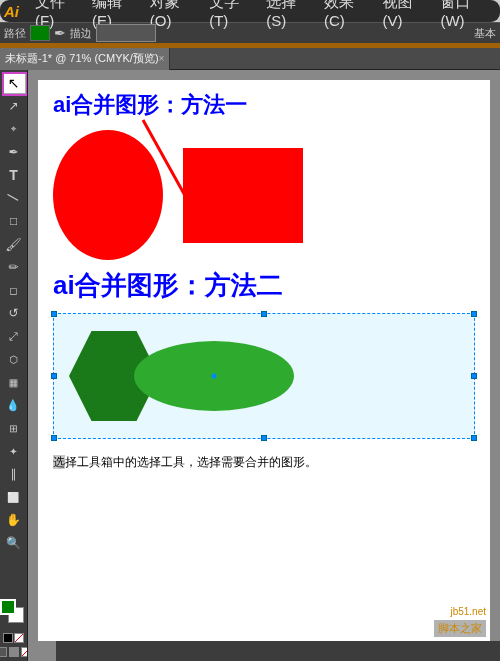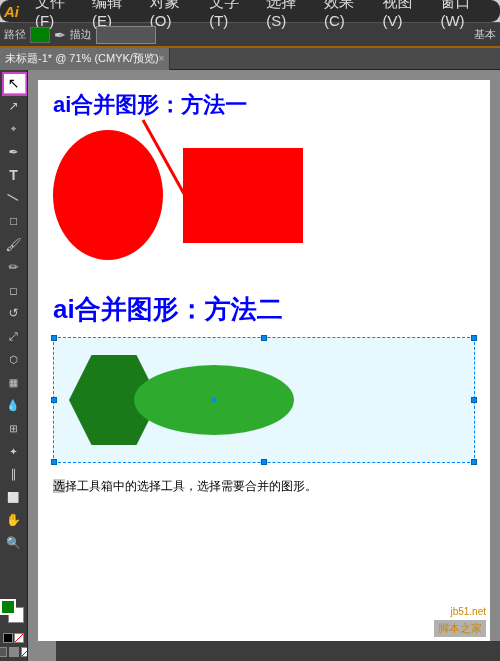--- a/index.html
+++ b/index.html
@@ -37,21 +37,21 @@
 
     
     #toolbar {
       display: flex;
       align-items: center;
       background: #3c3c3c;
       height: 26px;
       padding: 0 4px;
       gap: 4px;
       border-top: 1px solid #555;
-      border-bottom: 2px solid #a16207;
+      border-bottom: 5px solid #a16207;
     }
     #toolbar .tool-label {
       color: #ccc;
       font-size: 11px;
     }
     #toolbar .tool-green-box {
       width: 20px; height: 16px;
       background: green;
       border: 1px solid #666;
     }
@@ -218,21 +218,21 @@
       background: red;
       border-radius: 50%;
     }
     .shape-rect {
       width: 120px;
       height: 95px;
       background: red;
     }
 
     .section2 {
-      margin-top: 32px;
+      margin-top: 8px;
     }
 
     .section2-title {
       font-size: 26px;
       font-weight: bold;
       color: #0000ff;
       margin-bottom: 10px;
       font-family: SimHei, Arial, sans-serif;
     }
 

